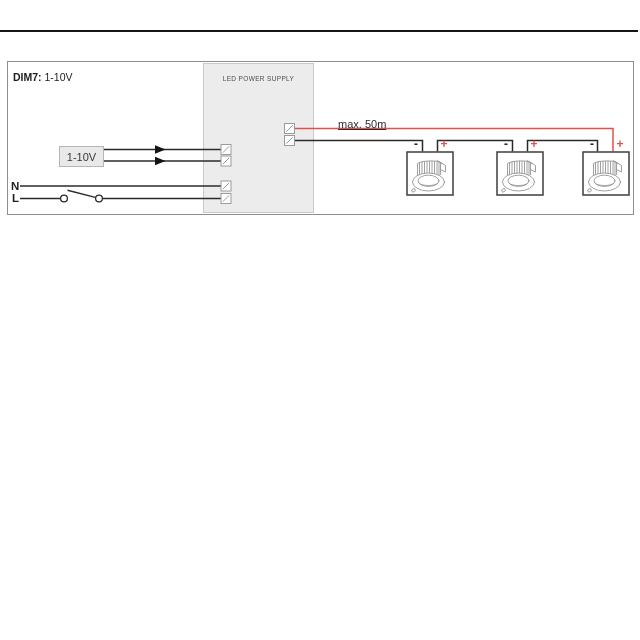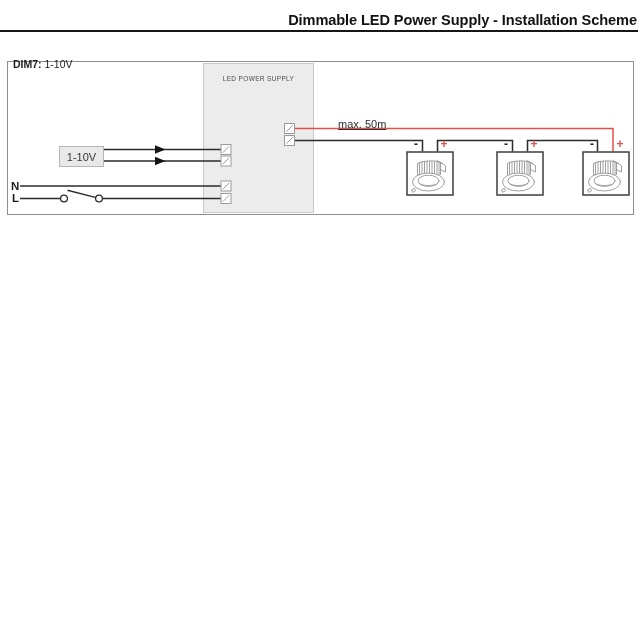--- a/index.html
+++ b/index.html
@@ -6,21 +6,21 @@
   .page{position:relative;width:640px;height:640px;background:#fff;overflow:hidden;
         font-family:"Liberation Sans",sans-serif;}
 
   .title{position:absolute;top:12px;left:0;right:3px;text-align:right;
          font-size:14.6px;font-weight:700;color:#121212;letter-spacing:-0.1px;}
   .title-rule{position:absolute;top:30px;left:0;right:2px;height:2px;background:#161616;}
 
   .frame{position:absolute;left:7px;top:61px;width:627px;height:154px;
          border:1px solid #8e8e8e;box-sizing:border-box;background:#fff;}
 
-  .model-label{position:absolute;left:13px;top:58px;font-size:10.5px;color:#1c1c1c;}
+  .model-label{position:absolute;left:13px;top:71px;font-size:10.5px;color:#1c1c1c;}
   .model-label .b{font-weight:700;}
 
   .supply-box{position:absolute;left:203px;top:63px;width:111px;height:150px;
               background:#ececec;border:1px solid #c9c9c9;box-sizing:border-box;}
   .supply-label{margin-top:11px;text-align:center;font-size:6.5px;letter-spacing:0.35px;
                 color:#4d4d4d;font-weight:500;}
 
   .dimmer-box{position:absolute;left:59px;top:146px;width:45px;height:21px;
               background:#e9e9e9;border:1px solid #b6b6b6;box-sizing:border-box;
               display:flex;align-items:center;justify-content:center;
@@ -38,21 +38,20 @@
   .plus{color:#e2504d;}
   .pm-l1m{left:411px;} .pm-l1p{left:439px;}
   .pm-l2m{left:501px;} .pm-l2p{left:529px;}
   .pm-l3m{left:587px;} .pm-l3p{left:615px;}
 </style>
 </head>
 <body>
 
 <div class="page">
 
-  <div class="title">Dimmable LED Power Supply - Installation Scheme</div>
   <div class="title-rule"></div>
 
   <div class="frame"></div>
 
   <div class="model-label">
     <span class="b">DIM7:</span>
     <span>1-10V</span>
   </div>
 
   <div class="supply-box">

